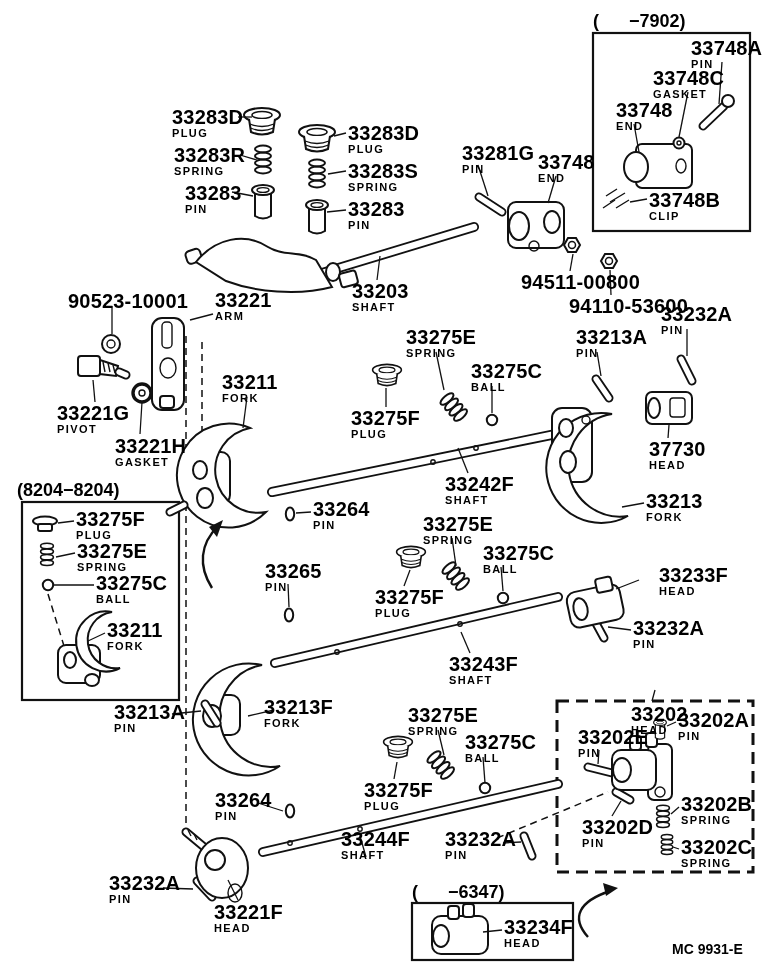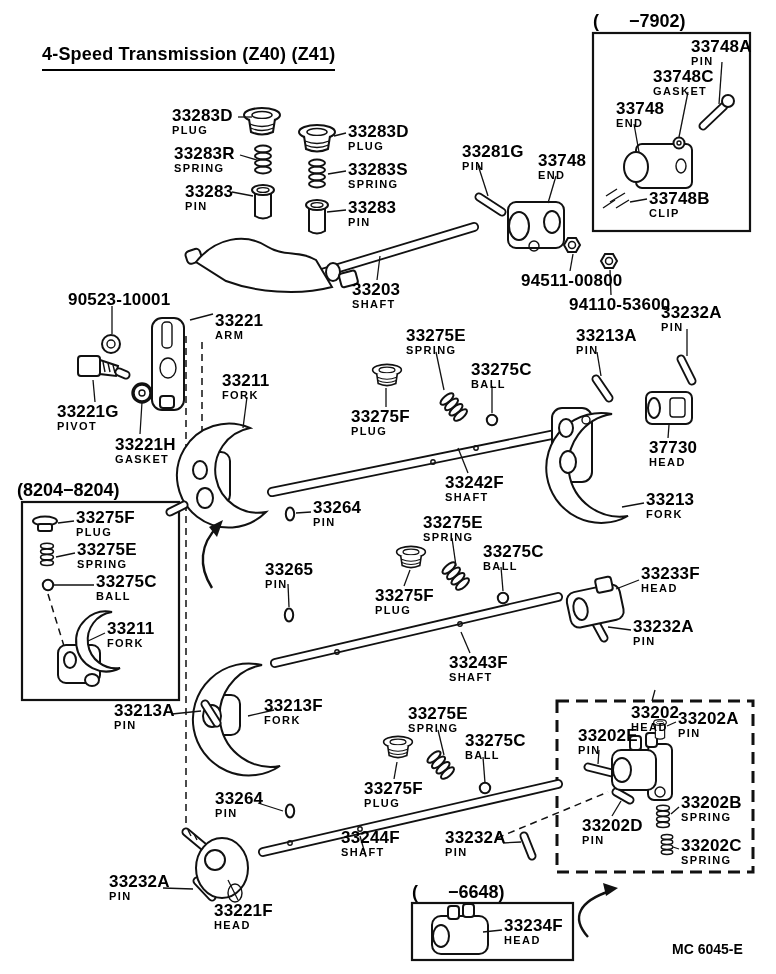--- a/index.html
+++ b/index.html
@@ -2,21 +2,21 @@
 <html><head>
 <meta charset="utf-8">
 <style>
   html,body{margin:0;padding:0;background:#fff;}
   .page{position:relative;width:776px;height:974px;background:#fff;overflow:hidden;
         font-family:"Liberation Sans",sans-serif;color:#000;}
   .art{position:absolute;left:0;top:0;}
   .title{position:absolute;left:42px;top:44px;font-size:18px;font-weight:bold;
          border-bottom:2px solid #000;padding-bottom:4px;letter-spacing:0.2px;}
   .lbl{position:absolute;font-weight:bold;line-height:1.02;white-space:nowrap;}
-  .lbl .num{font-size:17px;letter-spacing:0.2px;}
+  .lbl .num{font-size:20px;letter-spacing:0.2px;}
   .lbl .sub{font-size:11px;letter-spacing:1.4px;margin-top:1px;}
   .caption{position:absolute;font-size:18px;font-weight:bold;white-space:pre;}
   .footer-code{position:absolute;left:672px;top:941px;font-size:14px;font-weight:bold;}
   svg .s{fill:#fff;stroke:#111;stroke-width:2;}
   svg .thin{fill:none;stroke:#111;stroke-width:1.4;}
   svg .ld{stroke:#111;stroke-width:1.3;}
   svg .box{fill:none;stroke:#111;stroke-width:2.2;}
   svg .dbox{fill:none;stroke:#111;stroke-width:3;stroke-dasharray:12 7;}
   svg .dash{fill:none;stroke:#111;stroke-width:1.5;stroke-dasharray:7 5;}
   svg .cap1{stroke:#111;stroke-width:9;stroke-linecap:round;}
@@ -326,25 +326,24 @@
     <line class="ld" x1="394" y1="779" x2="397" y2="762"></line>
         <line class="ld" x1="258" y1="803" x2="283" y2="811"></line>
     <line class="ld" x1="503" y1="843" x2="521" y2="842"></line>
         <line class="ld" x1="366" y1="857" x2="360" y2="836"></line>
     <line class="ld" x1="163" y1="888" x2="193" y2="889"></line>
         <line class="ld" x1="238" y1="900" x2="228" y2="880"></line>
     <line class="ld" x1="502" y1="930" x2="483" y2="932"></line>
   </g>
 </svg>
 
-<div class="title">4-Speed Transmission (Z40) (Z41)</div>
 <div class="caption" style="left:593px;top:11px">(      −7902)</div>
 <div class="caption" style="left:17px;top:480px">(8204−8204)</div>
-<div class="caption" style="left:412px;top:882px">(      −6648)</div>
-<div class="footer-code">MC 6045-E</div>
+<div class="caption" style="left:412px;top:882px">(      −6347)</div>
+<div class="footer-code">MC 9931-E</div>
 
 <div class="lbl" style="left:172px;top:107px">
       <div class="num">33283D</div>
       <div class="sub">PLUG</div>
     </div>
 <div class="lbl" style="left:174px;top:145px">
       <div class="num">33283R</div>
       <div class="sub">SPRING</div>
     </div>
 <div class="lbl" style="left:185px;top:183px">
@@ -396,21 +395,21 @@
       <div class="sub"></div>
     </div>
 <div class="lbl" style="left:569px;top:296px">
       <div class="num">94110-53600</div>
       <div class="sub"></div>
     </div>
 <div class="lbl" style="left:68px;top:291px">
       <div class="num">90523-10001</div>
       <div class="sub"></div>
     </div>
-<div class="lbl" style="left:215px;top:312px">
+<div class="lbl" style="left:215px;top:290px">
       <div class="num">33221</div>
       <div class="sub">ARM</div>
     </div>
 <div class="lbl" style="left:57px;top:403px">
       <div class="num">33221G</div>
       <div class="sub">PIVOT</div>
     </div>
 <div class="lbl" style="left:115px;top:436px">
       <div class="num">33221H</div>
       <div class="sub">GASKET</div>
@@ -484,21 +483,21 @@
       <div class="sub">SPRING</div>
     </div>
 <div class="lbl" style="left:96px;top:573px">
       <div class="num">33275C</div>
       <div class="sub">BALL</div>
     </div>
 <div class="lbl" style="left:107px;top:620px">
       <div class="num">33211</div>
       <div class="sub">FORK</div>
     </div>
-<div class="lbl" style="left:641px;top:565px">
+<div class="lbl" style="left:659px;top:565px">
       <div class="num">33233F</div>
       <div class="sub">HEAD</div>
     </div>
 <div class="lbl" style="left:633px;top:618px">
       <div class="num">33232A</div>
       <div class="sub">PIN</div>
     </div>
 <div class="lbl" style="left:631px;top:704px">
       <div class="num">33202</div>
       <div class="sub">HEAD</div>

